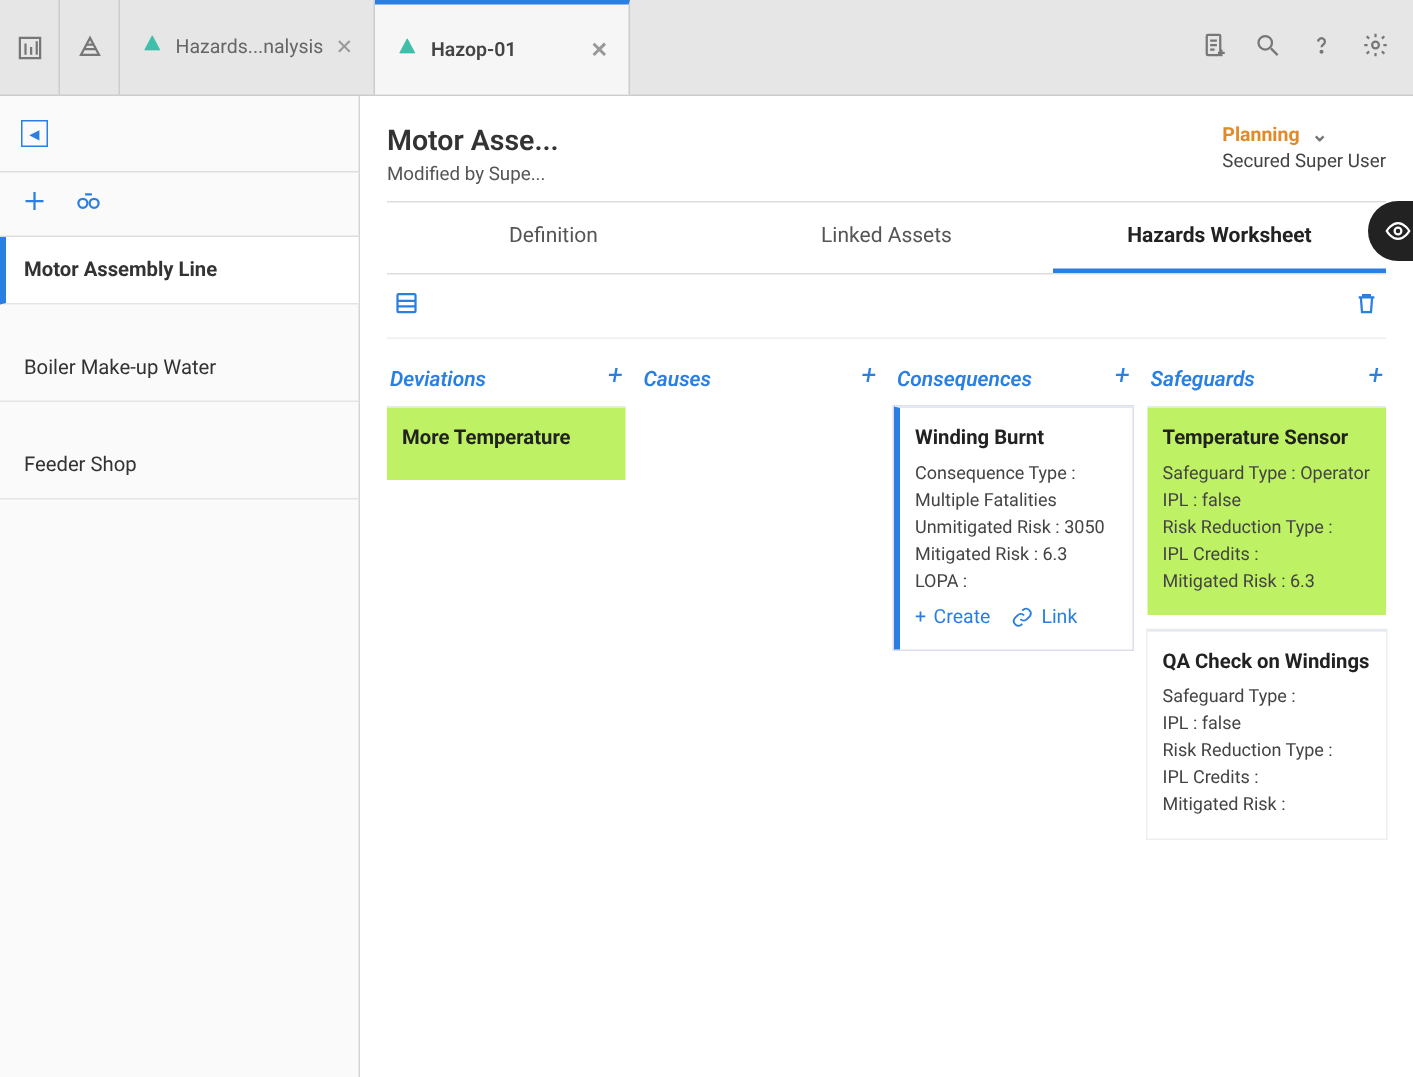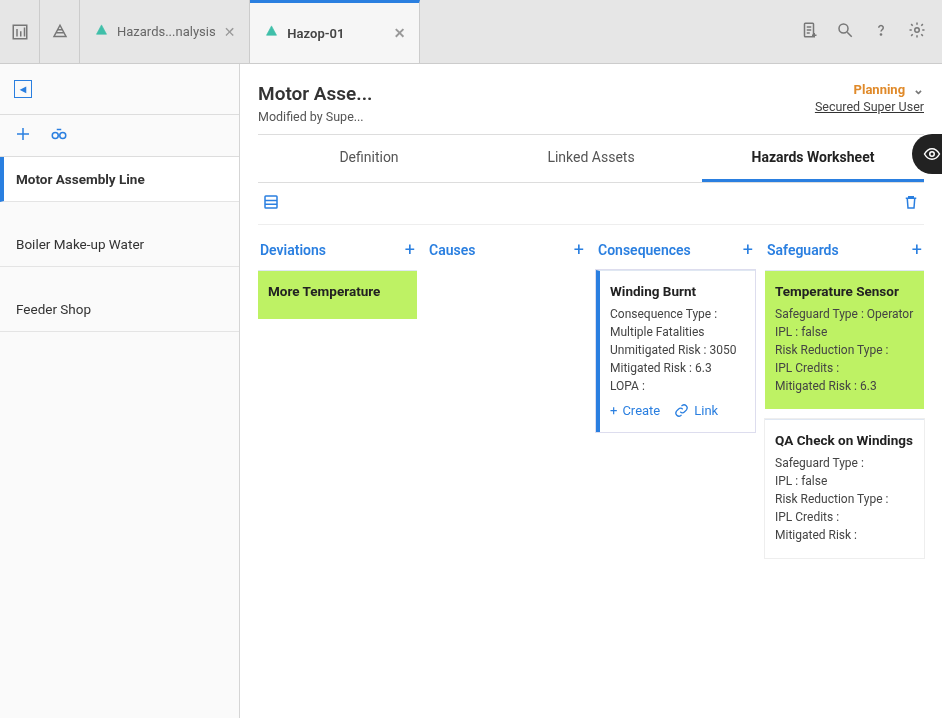--- a/index.html
+++ b/index.html
@@ -97,39 +97,40 @@
     border-left:4px solid #2a7fe0;
     padding-left:12px;
     font-weight:700;
     background:#fff;
   }
 
   .main { flex:1; display:flex; flex-direction:column; padding:18px 18px 0 18px; overflow:auto; position:relative;}
   .main-header { display:flex; justify-content:space-between; border-bottom:1px solid #ddd; padding-bottom:10px;}
   .main-title { font-size:19px; font-weight:600; }
   .main-subtitle { font-size:12.5px; color:#555; margin-top:4px;}
-  .status-block { text-align:right; font-size:13px;text-decoration:underline;}
+  .status-block { text-align:left; font-size:13px;}
   .status-badge { color:#e08a2a; font-weight:700; display:inline-flex; gap:8px; align-items:center; cursor:pointer;}
   .status-user { color:#444; font-size:12.5px; margin-top:2px;}
   .chevron-down { color:#777; }
 
   .subtabs { display:flex; border-bottom:1px solid #ddd; }
   .subtab { flex:1; text-align:center; padding:14px 0; color:#555; cursor:pointer; font-size:14px;}
   .subtab.active { font-weight:700; color:#222; border-bottom:3px solid #2a7fe0;}
 
   .toolbar { display:flex; justify-content:space-between; padding:10px 4px; border-bottom:1px solid #eee;}
   .toolbar span { color:#2a7fe0; cursor:pointer;}
   .toolbar .delete { color:#2a7fe0;}
 
   .columns { display:flex; gap:10px; margin-top:8px;}
   .col { flex:1; min-width:0;}
   .col-header {
-    display:flex; justify-content:space-between; align-items:center;
+    display:flex; justify-content:space-between; align-items:flex-end;
     color:#2a7fe0; font-weight:600; font-size:14px;
     padding:6px 2px 10px 2px;
+    font-style:italic;
   }
   .col-header .plus { color:#2a7fe0; cursor:pointer; font-size:18px; font-weight:400;}
   .card {
     background:#bef264;
     padding:12px 10px 14px 10px;
     margin-bottom:10px;
     font-size:12.5px;
     border-top:1px solid #dfe7f2;
   }
   .card.selected {

